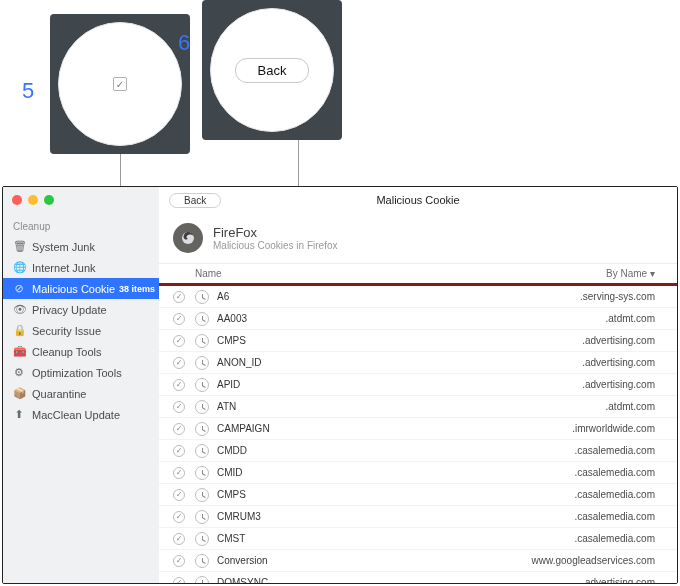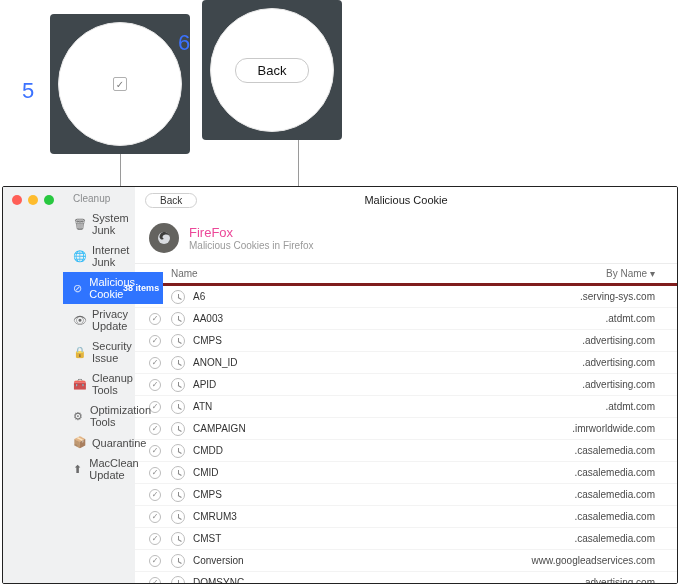--- a/index.html
+++ b/index.html
@@ -76,24 +76,24 @@
     width: 676px; height: 398px;
     border: 1px solid #222;
     border-radius: 2px;
     background: #fff;
     display: flex;
     overflow: hidden;
   }
 
   
   .sidebar {
-    width: 132px;
+    width: 156px;
     background: #f0f1f2;
     display: flex;
-    flex-direction: row;
+    flex-direction: column;
     font-size: 11px;
   }
   .trafficlights { display:flex; gap:6px; padding: 8px 9px 10px; }
   .trafficlights span {
     width: 10px; height: 10px; border-radius: 50%;
   }
   .tl-close { background:#ff5f57; }
   .tl-min   { background:#febc2e; }
   .tl-max   { background:#28c840; }
 
@@ -162,21 +162,21 @@
     gap:10px;
     padding: 10px 14px 10px 14px;
   }
   .ff-icon {
     width: 30px; height: 30px;
     border-radius: 50%;
     background: #64635f;
     display:flex; align-items:center; justify-content:center;
   }
   .ff-icon svg { width: 18px; height:18px; }
-  .lh-title { font-size: 13px; color:#ec4899; }
+  .lh-title { font-size: 13px; color:#404040; }
   .lh-sub { font-size: 10px; color:#9a9a9a; }
 
   
   .thead {
     display:flex;
     align-items:center;
     padding: 4px 22px 4px 14px;
     border-top: 1px solid #ececec;
     border-bottom: 3px solid #7f1d1d;
     font-size: 10px;

